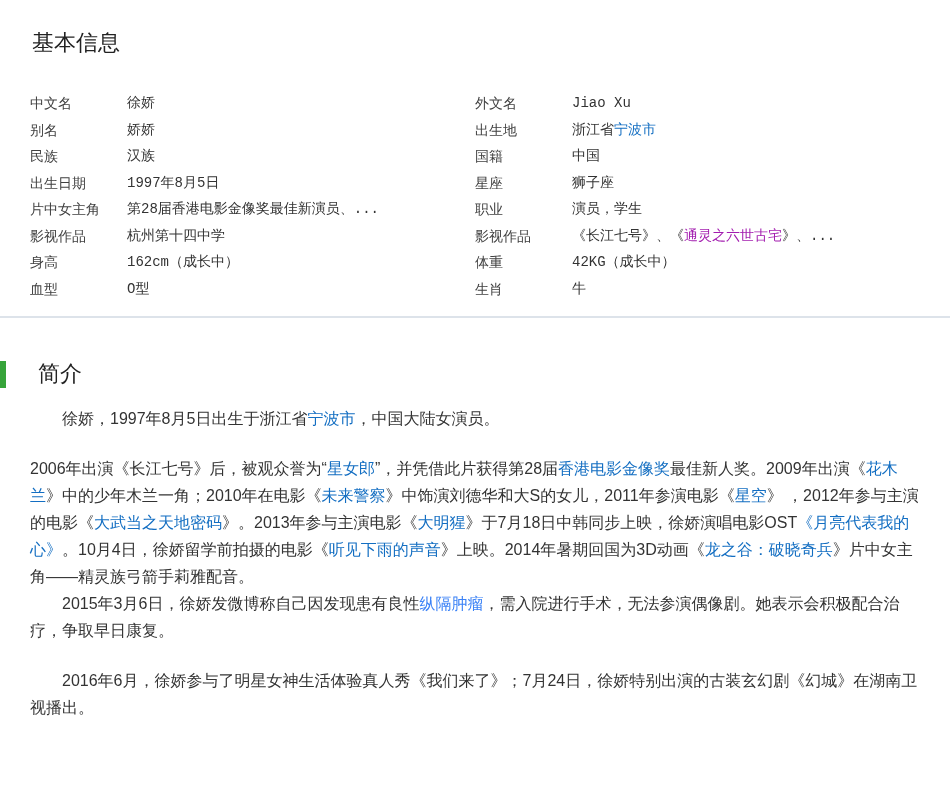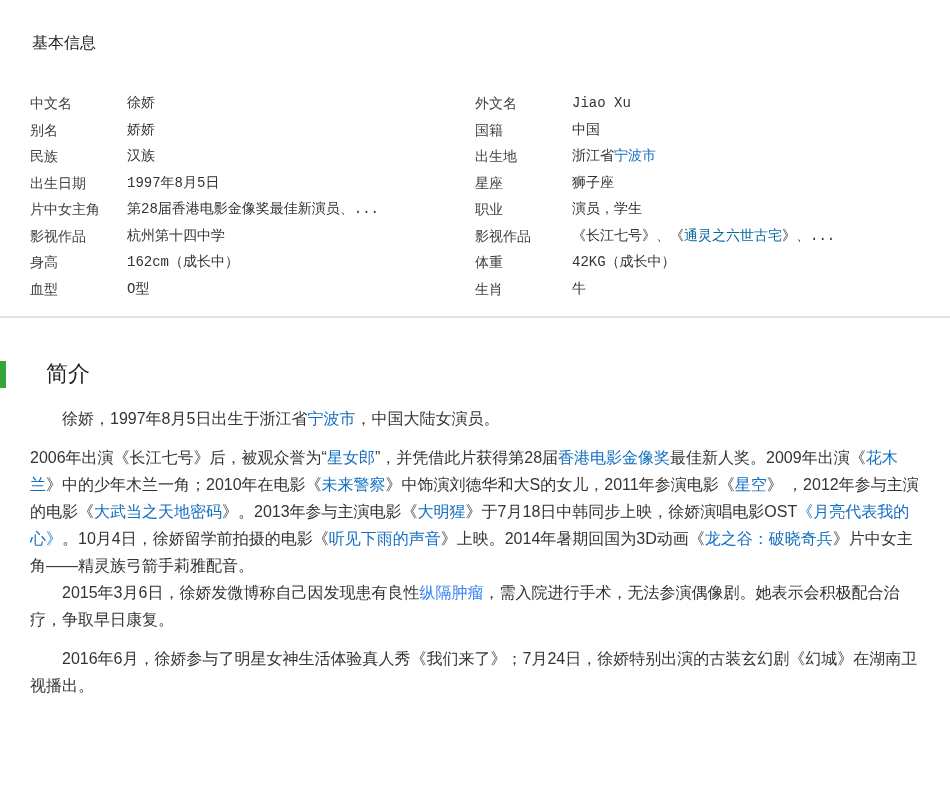--- a/index.html
+++ b/index.html
@@ -7,21 +7,21 @@
     width:950px;
     font-family:"Liberation Sans","DejaVu Sans",sans-serif;
     color:#333;
     -webkit-font-smoothing:antialiased;
   }
   .page{width:950px;min-height:791px;position:relative;}
 
   
   .basic-section{padding:0 30px;}
   .section-title{
-    font-size:16px;
+    font-size:22px;
     font-weight:400;
     color:#222;
     margin:28px 0 0 2px;
     line-height:30px;
   }
   .info-grid{
     display:flex;
     margin-top:32px;
     font-size:14px;
   }
@@ -52,34 +52,34 @@
     position:absolute;
     left:0;
     top:2px;
     width:6px;
     height:27px;
   }
   .intro-title{
     font-size:22px;
     font-weight:400;
     color:#222;
-    margin:16px;
+    margin:8px;
     padding-left:30px;
     line-height:30px;
   }
   .paragraphs{
     padding:0 30px 28px 30px;
     margin-top:16px;
     font-size:16px;
     line-height:27px;
     color:#333;
   }
   .paragraphs p{margin:0;}
   .paragraphs p.indent{text-indent:2em;}
-  .paragraphs p.gap{margin-top:12px;}
+  .paragraphs p.gap{margin-top:23px;}
 
   a.lnk{
     color:#136ec2;
     text-decoration:none;
     cursor:pointer;
   }
 </style>
 </head>
 <body>
 
@@ -122,38 +122,38 @@
             <span class="info-label">血型</span>
             <span class="info-value">O型</span>
           </div>
         </div>
       <div class="info-col" id="info-right">
           <div class="info-row">
             <span class="info-label">外文名</span>
             <span class="info-value">Jiao Xu</span>
           </div>
           <div class="info-row">
+            <span class="info-label">出生地</span>
+            <span class="info-value">浙江省<a class="lnk" style="color: rgb(19, 110, 194);">宁波市</a></span>
+          </div>
+          <div class="info-row">
             <span class="info-label">国籍</span>
             <span class="info-value">中国</span>
-          </div>
-          <div class="info-row">
-            <span class="info-label">出生地</span>
-            <span class="info-value">浙江省<a class="lnk" style="color: rgb(19, 110, 194);">宁波市</a></span>
           </div>
           <div class="info-row">
             <span class="info-label">星座</span>
             <span class="info-value">狮子座</span>
           </div>
           <div class="info-row">
             <span class="info-label">职业</span>
             <span class="info-value">演员，学生</span>
           </div>
           <div class="info-row">
             <span class="info-label">影视作品</span>
-            <span class="info-value">《长江七号》、《<a class="lnk" style="color: #0369a1;">通灵之六世古宅</a>》、...</span>
+            <span class="info-value">《长江七号》、《<a class="lnk" style="color: #a21caf;">通灵之六世古宅</a>》、...</span>
           </div>
           <div class="info-row">
             <span class="info-label">体重</span>
             <span class="info-value">42KG（成长中）</span>
           </div>
           <div class="info-row">
             <span class="info-label">生肖</span>
             <span class="info-value">牛</span>
           </div>
         </div>

